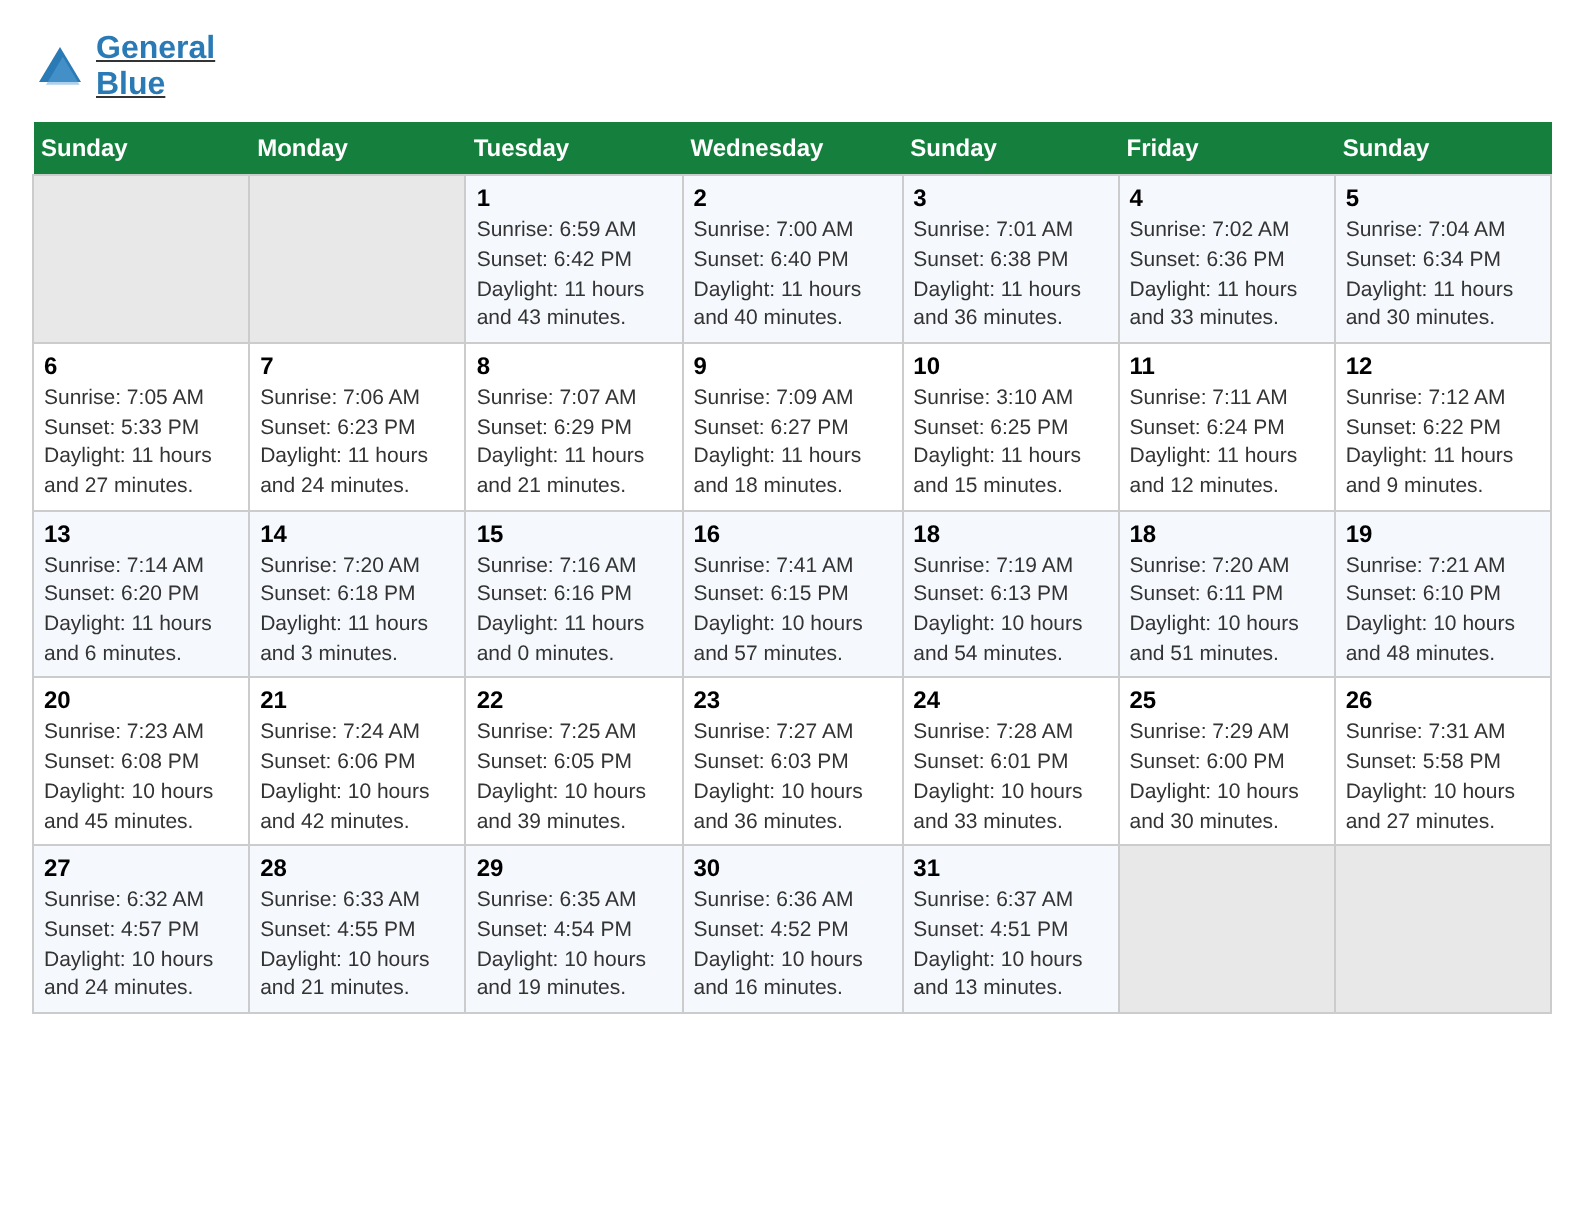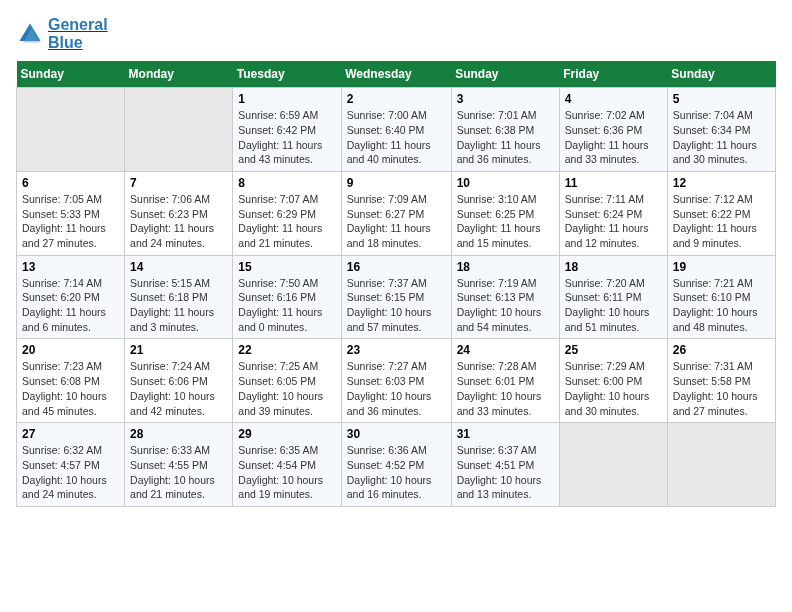--- a/index.html
+++ b/index.html
@@ -205,33 +205,33 @@
       </tr>
       <tr>
         <td>
           <span class="day-num">13</span>
           <div class="day-info">Sunrise: 7:14 AM
 Sunset: 6:20 PM
 Daylight: 11 hours and 6 minutes.</div>
         </td>
         <td>
           <span class="day-num">14</span>
-          <div class="day-info">Sunrise: 5:15 AM
+          <div class="day-info">Sunrise: 7:20 AM
 Sunset: 6:18 PM
 Daylight: 11 hours and 3 minutes.</div>
         </td>
         <td>
           <span class="day-num">15</span>
-          <div class="day-info">Sunrise: 7:50 AM
+          <div class="day-info">Sunrise: 7:16 AM
 Sunset: 6:16 PM
 Daylight: 11 hours and 0 minutes.</div>
         </td>
         <td>
           <span class="day-num">16</span>
-          <div class="day-info">Sunrise: 7:37 AM
+          <div class="day-info">Sunrise: 7:41 AM
 Sunset: 6:15 PM
 Daylight: 10 hours and 57 minutes.</div>
         </td>
         <td>
           <span class="day-num">18</span>
           <div class="day-info">Sunrise: 7:19 AM
 Sunset: 6:13 PM
 Daylight: 10 hours and 54 minutes.</div>
         </td>
         <td>

